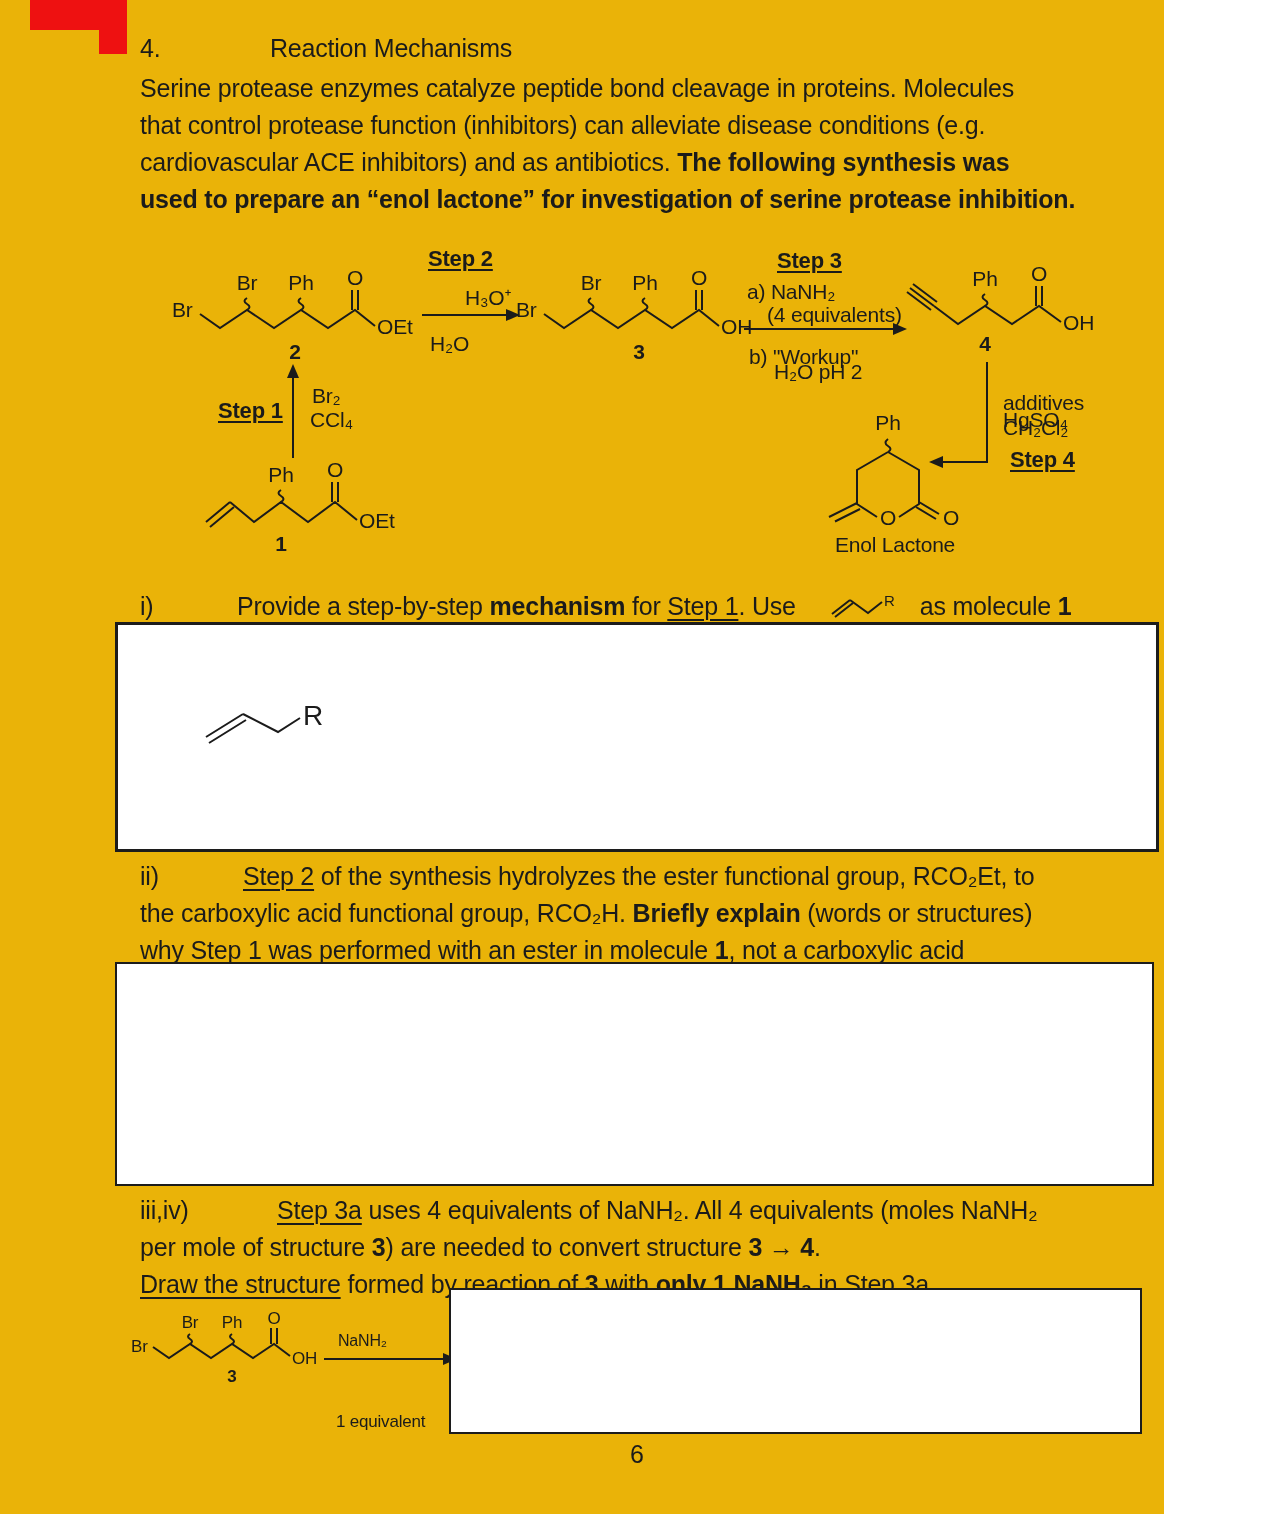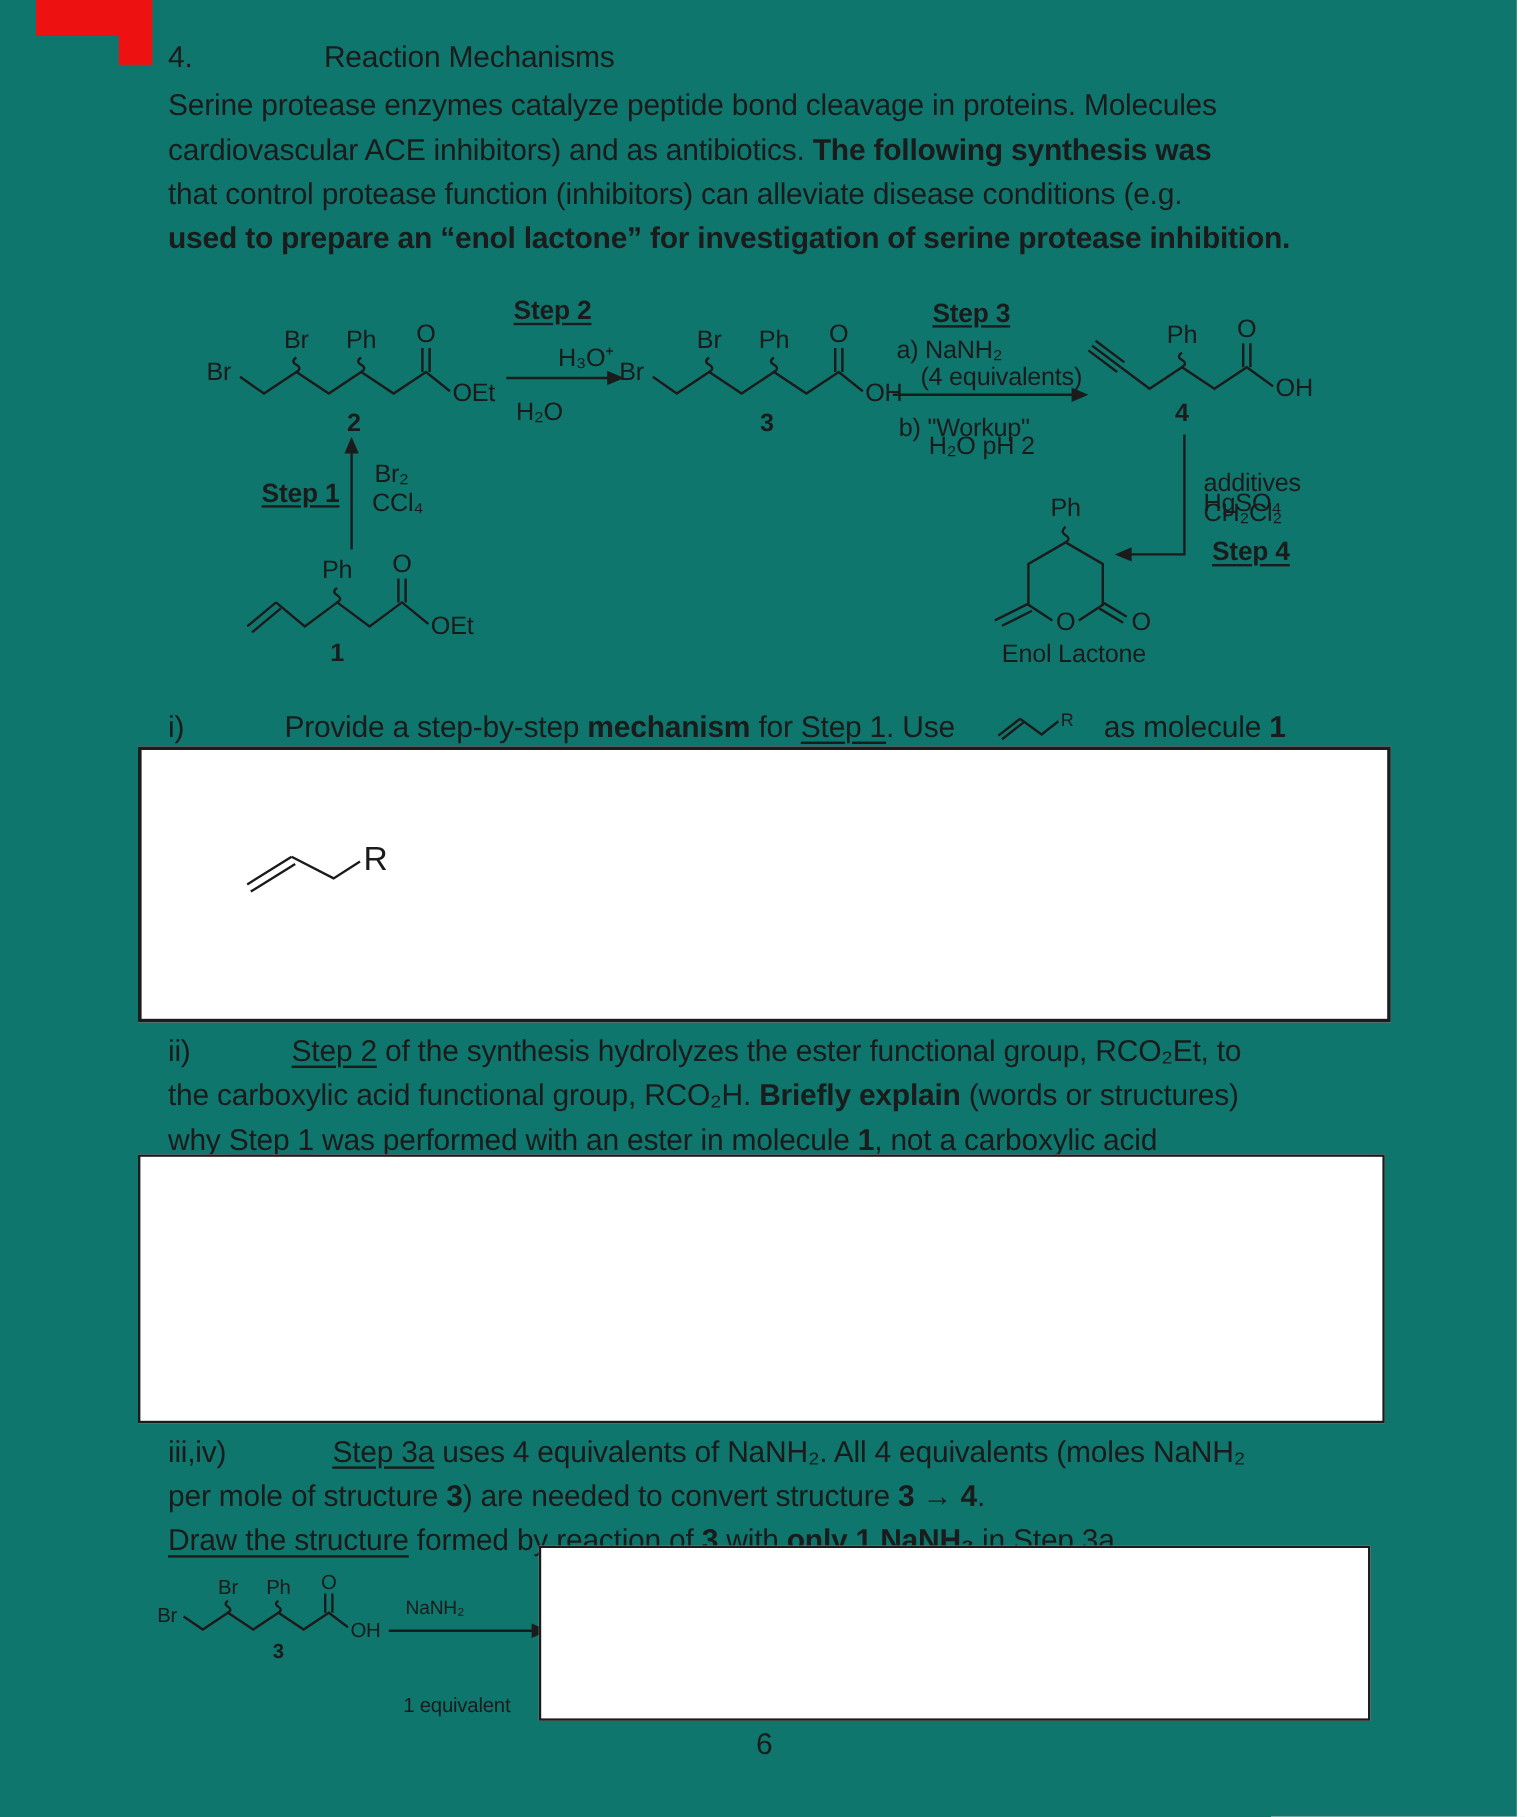--- a/index.html
+++ b/index.html
@@ -1,16 +1,16 @@
 <!DOCTYPE html>
 <html><head>
 <meta charset="utf-8">
 <style>
   html,body{margin:0;padding:0;background:#ffffff;}
-  #canvas{position:relative;width:1264px;height:1514px;background:#0f766e;overflow:hidden;
+  #canvas{position:relative;width:1164px;height:1514px;background:#eab308;overflow:hidden;
           font-family:"Liberation Sans",sans-serif;color:#1b1b1b;letter-spacing:-0.2px;}
   .abs{position:absolute;}
   .body-text{font-size:25px;line-height:37px;white-space:nowrap;}
   .b{font-weight:700;}
   .u{text-decoration:underline;text-underline-offset:4px;text-decoration-thickness:2px;}
   .step-label{font-size:22px;font-weight:700;text-decoration:underline;text-underline-offset:3px;text-decoration-thickness:2px;white-space:nowrap;}
   .rg{font-size:21px;white-space:nowrap;}
   .answer-box{position:absolute;border:2px solid #1c1c1c;background:#ffffff;}
   .red-mark{position:absolute;background:#ee1111;}
   svg text{font-family:"Liberation Sans",sans-serif;fill:#1b1b1b;}
@@ -31,22 +31,22 @@
   <div class="red-mark" style="left:99px;top:30px;width:28px;height:24px;"></div>
 
   <div class="abs body-text" style="left:140px;top:30px;">
     <span>4.</span>
     <span style="display:inline-block;width:96px;"></span>
     <span>Reaction Mechanisms</span>
   </div>
 
   <div class="abs body-text" style="left:140px;top:70px;">
     <div>Serine protease enzymes catalyze peptide bond cleavage in proteins. Molecules</div>
+    <div>that control protease function (inhibitors) can alleviate disease conditions (e.g.</div>
     <div><span>cardiovascular ACE inhibitors) and as antibiotics. </span><span class="b">The following synthesis was</span></div>
-    <div>that control protease function (inhibitors) can alleviate disease conditions (e.g.</div>
     <div class="b">used to prepare an “enol lactone” for investigation of serine protease inhibition.</div>
   </div>
 
   <svg class="abs" style="left:168px;top:270px;" width="265" height="95" viewBox="0 0 265 95">
     <text class="lbl" x="4" y="47">Br</text>
     <path d="M 32,44 L 52,58 L 79,40 L 106,58 L 133,40 L 160,58 L 187,40 L 207,56"></path>
     <path d="M 79,40 q 5,-3 0,-6 q -5,-3 0,-6"></path>
     <text class="lbl" x="79" y="20" text-anchor="middle">Br</text>
     <path d="M 133,40 q 5,-3 0,-6 q -5,-3 0,-6"></path>
     <text class="lbl" x="133" y="20" text-anchor="middle">Ph</text>

